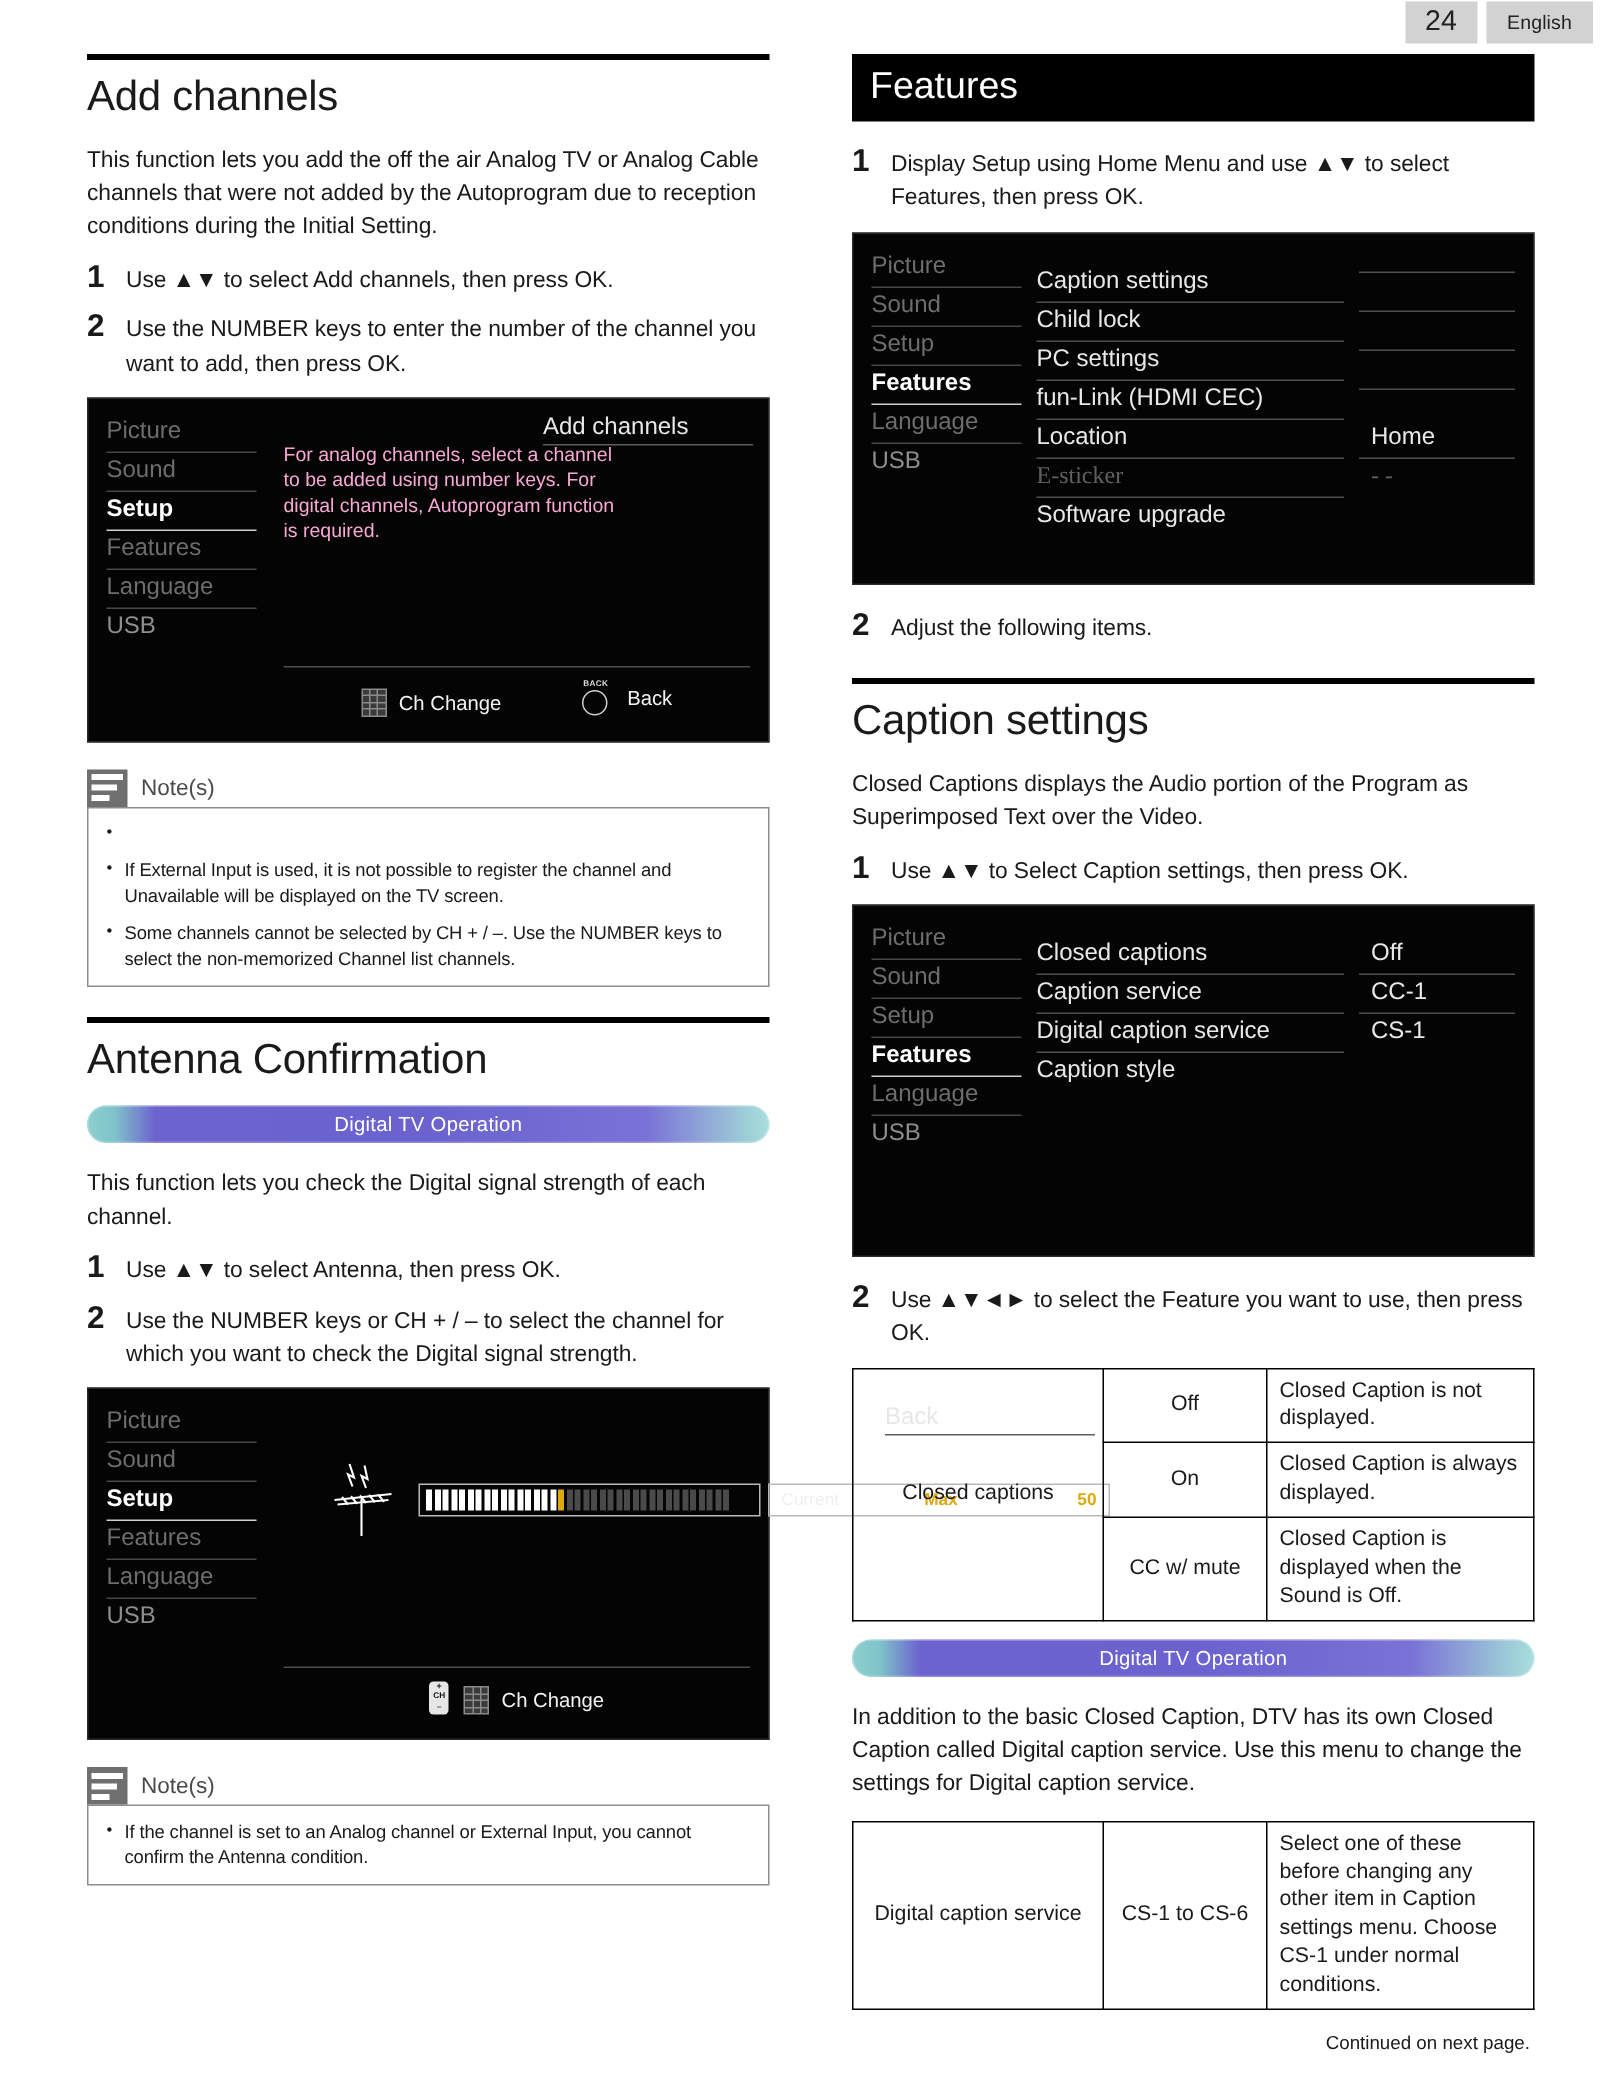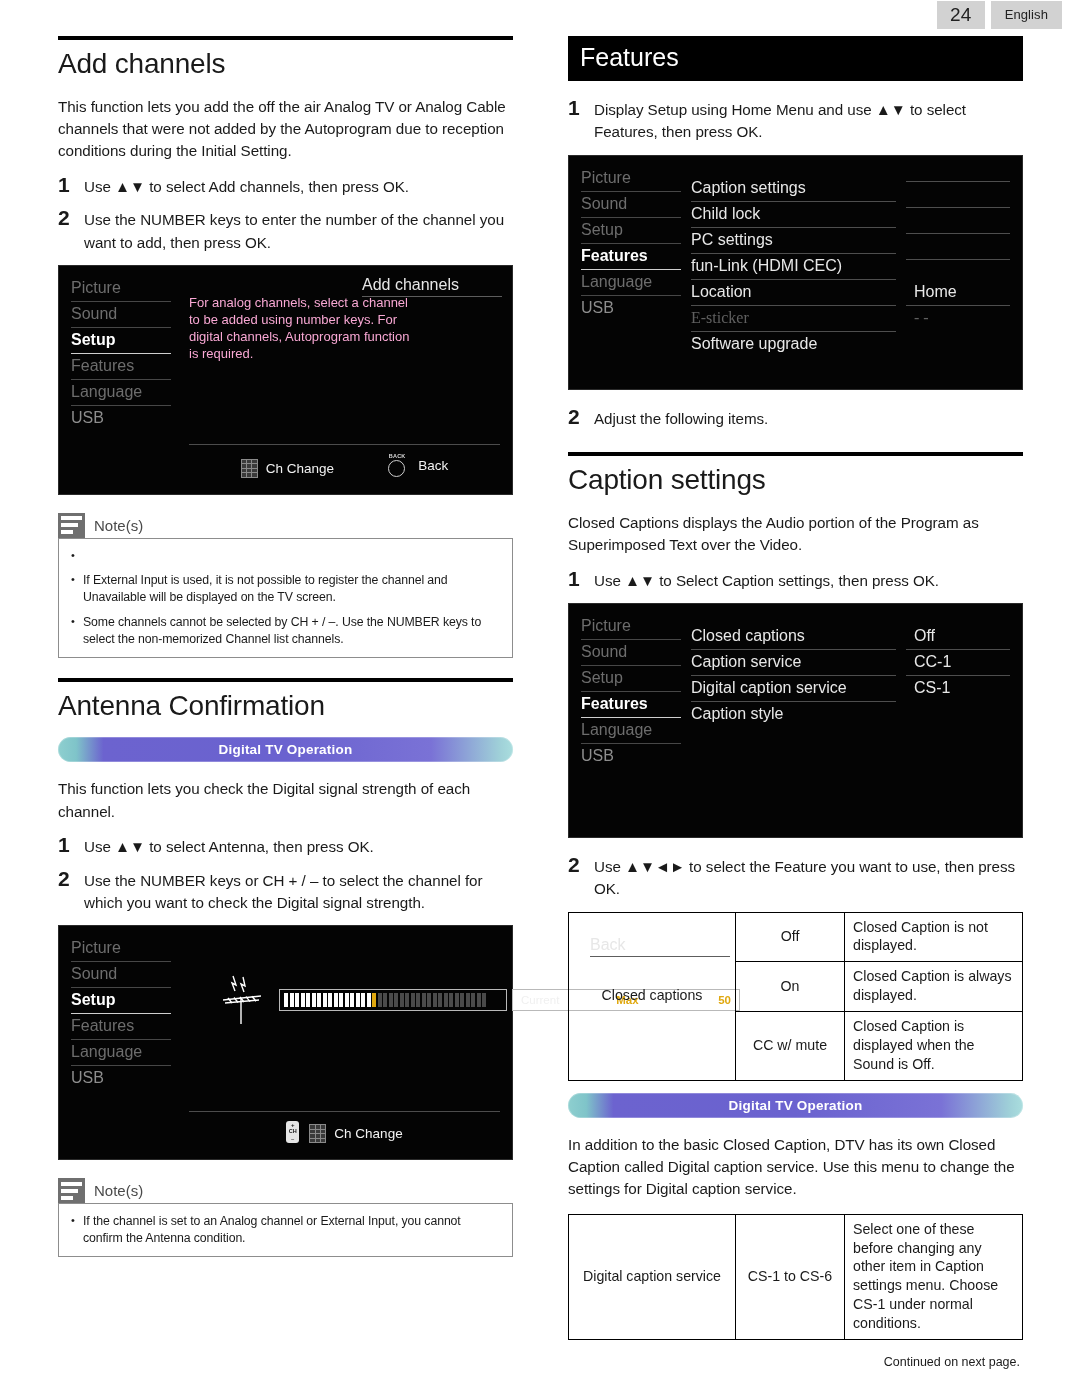--- a/index.html
+++ b/index.html
@@ -112,21 +112,21 @@
     background: linear-gradient(to right, #8ecfcf 0%, #7fc4c9 4%, #6c63cf 10%, #6a62cf 50%, #7a72d6 82%, #9fd0d8 97%, #aadede 100%);
     display: flex;
     align-items: center;
     justify-content: center;
     margin: 3px 0 16px 0;
     box-shadow: inset 0 0 0 1px rgba(255,255,255,0.25);
   }
   .dtv-badge span {
     color: #fff;
     font-size: 13.5px;
-    font-weight: 700;
+    font-weight: 400;
     letter-spacing: .2px;
   }
 
   
   .tvmenu {
     background: #040404;
     border: 1px solid #2a2a2a;
     position: relative;
     font-size: 15px;
     color: #fff;

